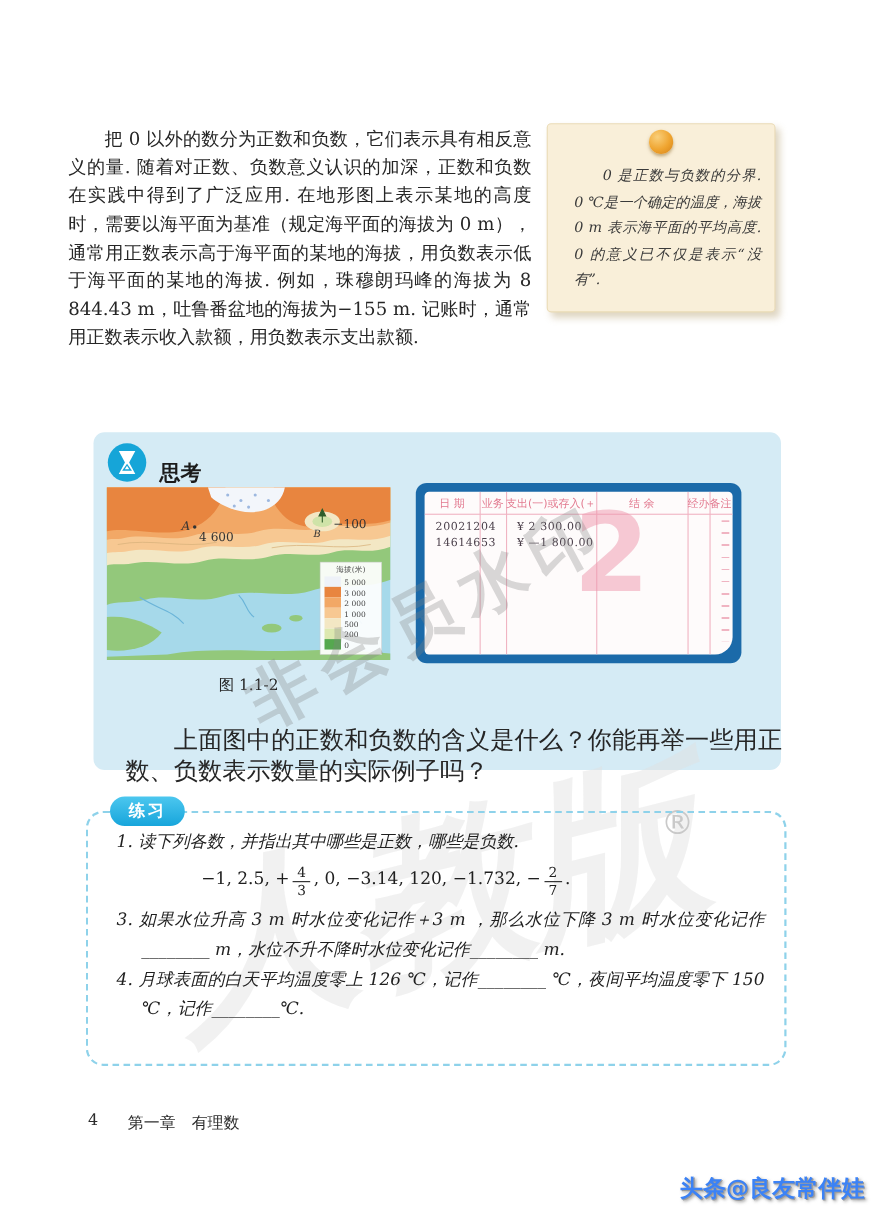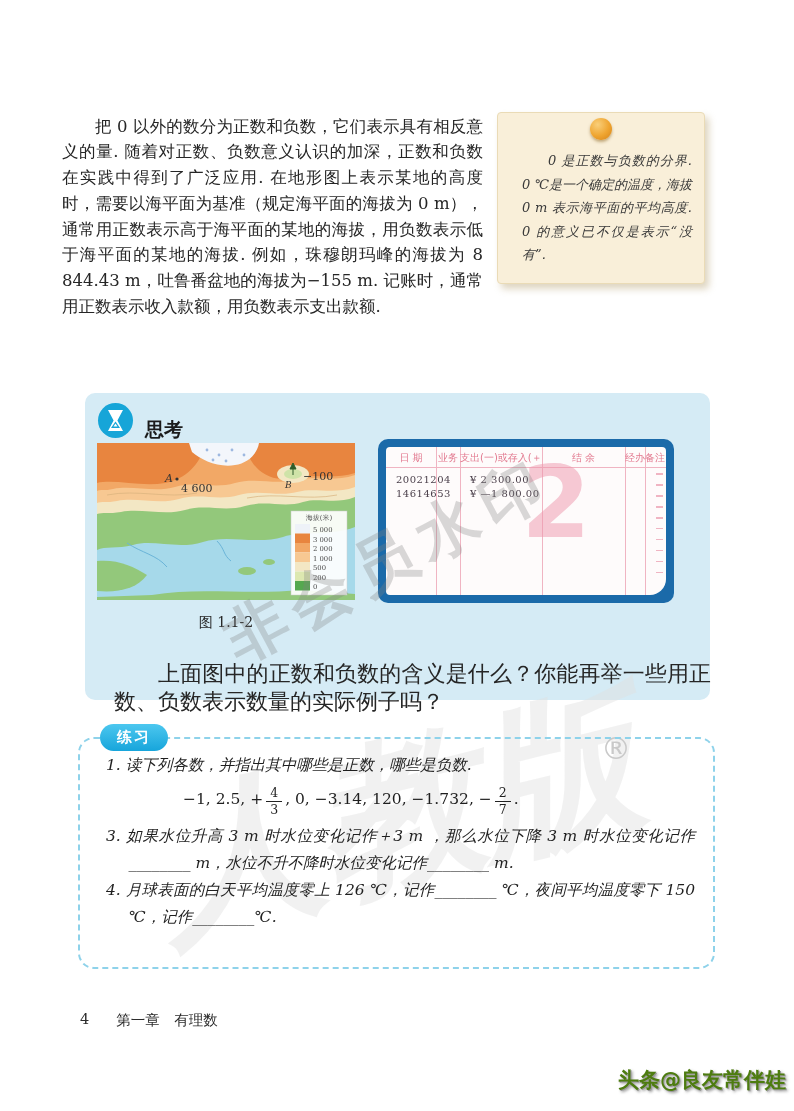--- a/index.html
+++ b/index.html
@@ -47,21 +47,21 @@
   
   .wm-diag{position:absolute;left:128px;top:440px;width:520px;height:240px;display:flex;align-items:center;
            justify-content:center;transform:rotate(-28deg);font-family:"DejaVu Sans","Liberation Sans",sans-serif;
            font-weight:bold;font-size:62px;letter-spacing:10px;color:rgba(128,128,128,.30);
            white-space:nowrap;pointer-events:none;z-index:5;}
   .wm-brand{position:absolute;left:150px;top:705px;font-size:165px;font-style:italic;font-weight:bold;
             color:rgba(224,224,224,.45);transform:rotate(-14deg);white-space:nowrap;pointer-events:none;z-index:0;}
   .wm-reg{position:absolute;left:601px;top:731px;font-size:30px;color:#c9c9c9;
           font-family:"DejaVu Sans","Liberation Sans",sans-serif;z-index:1;}
   .wm-bottom{position:absolute;right:8px;top:1066px;font-family:"DejaVu Sans","Liberation Sans",sans-serif;
-             font-weight:bold;font-size:21px;color:#4d7c0f;
+             font-weight:bold;font-size:21px;color:#3b82f6;
              text-shadow:1px 1px 0 #9a9a9a,2px 2px 3px rgba(80,80,80,.65);}
 
   
   .practice{position:absolute;left:78px;top:737px;width:633px;height:228px;border:2px dashed #8ed2ea;
             border-radius:16px;z-index:2;}
   .badge{position:absolute;left:20px;top:-15px;background:linear-gradient(180deg,#4cc7ef,#17a5db);
          color:#fff;font-family:"DejaVu Sans","Liberation Sans",sans-serif;font-weight:bold;font-size:15px;
          padding:4px 17px;border-radius:16px;letter-spacing:2px;}
   .items{position:absolute;left:26px;top:13px;right:18px;font-size:15.5px;line-height:27px;color:#1f1f1f;}
   .pitem{text-align:justify;font-style:italic;}

